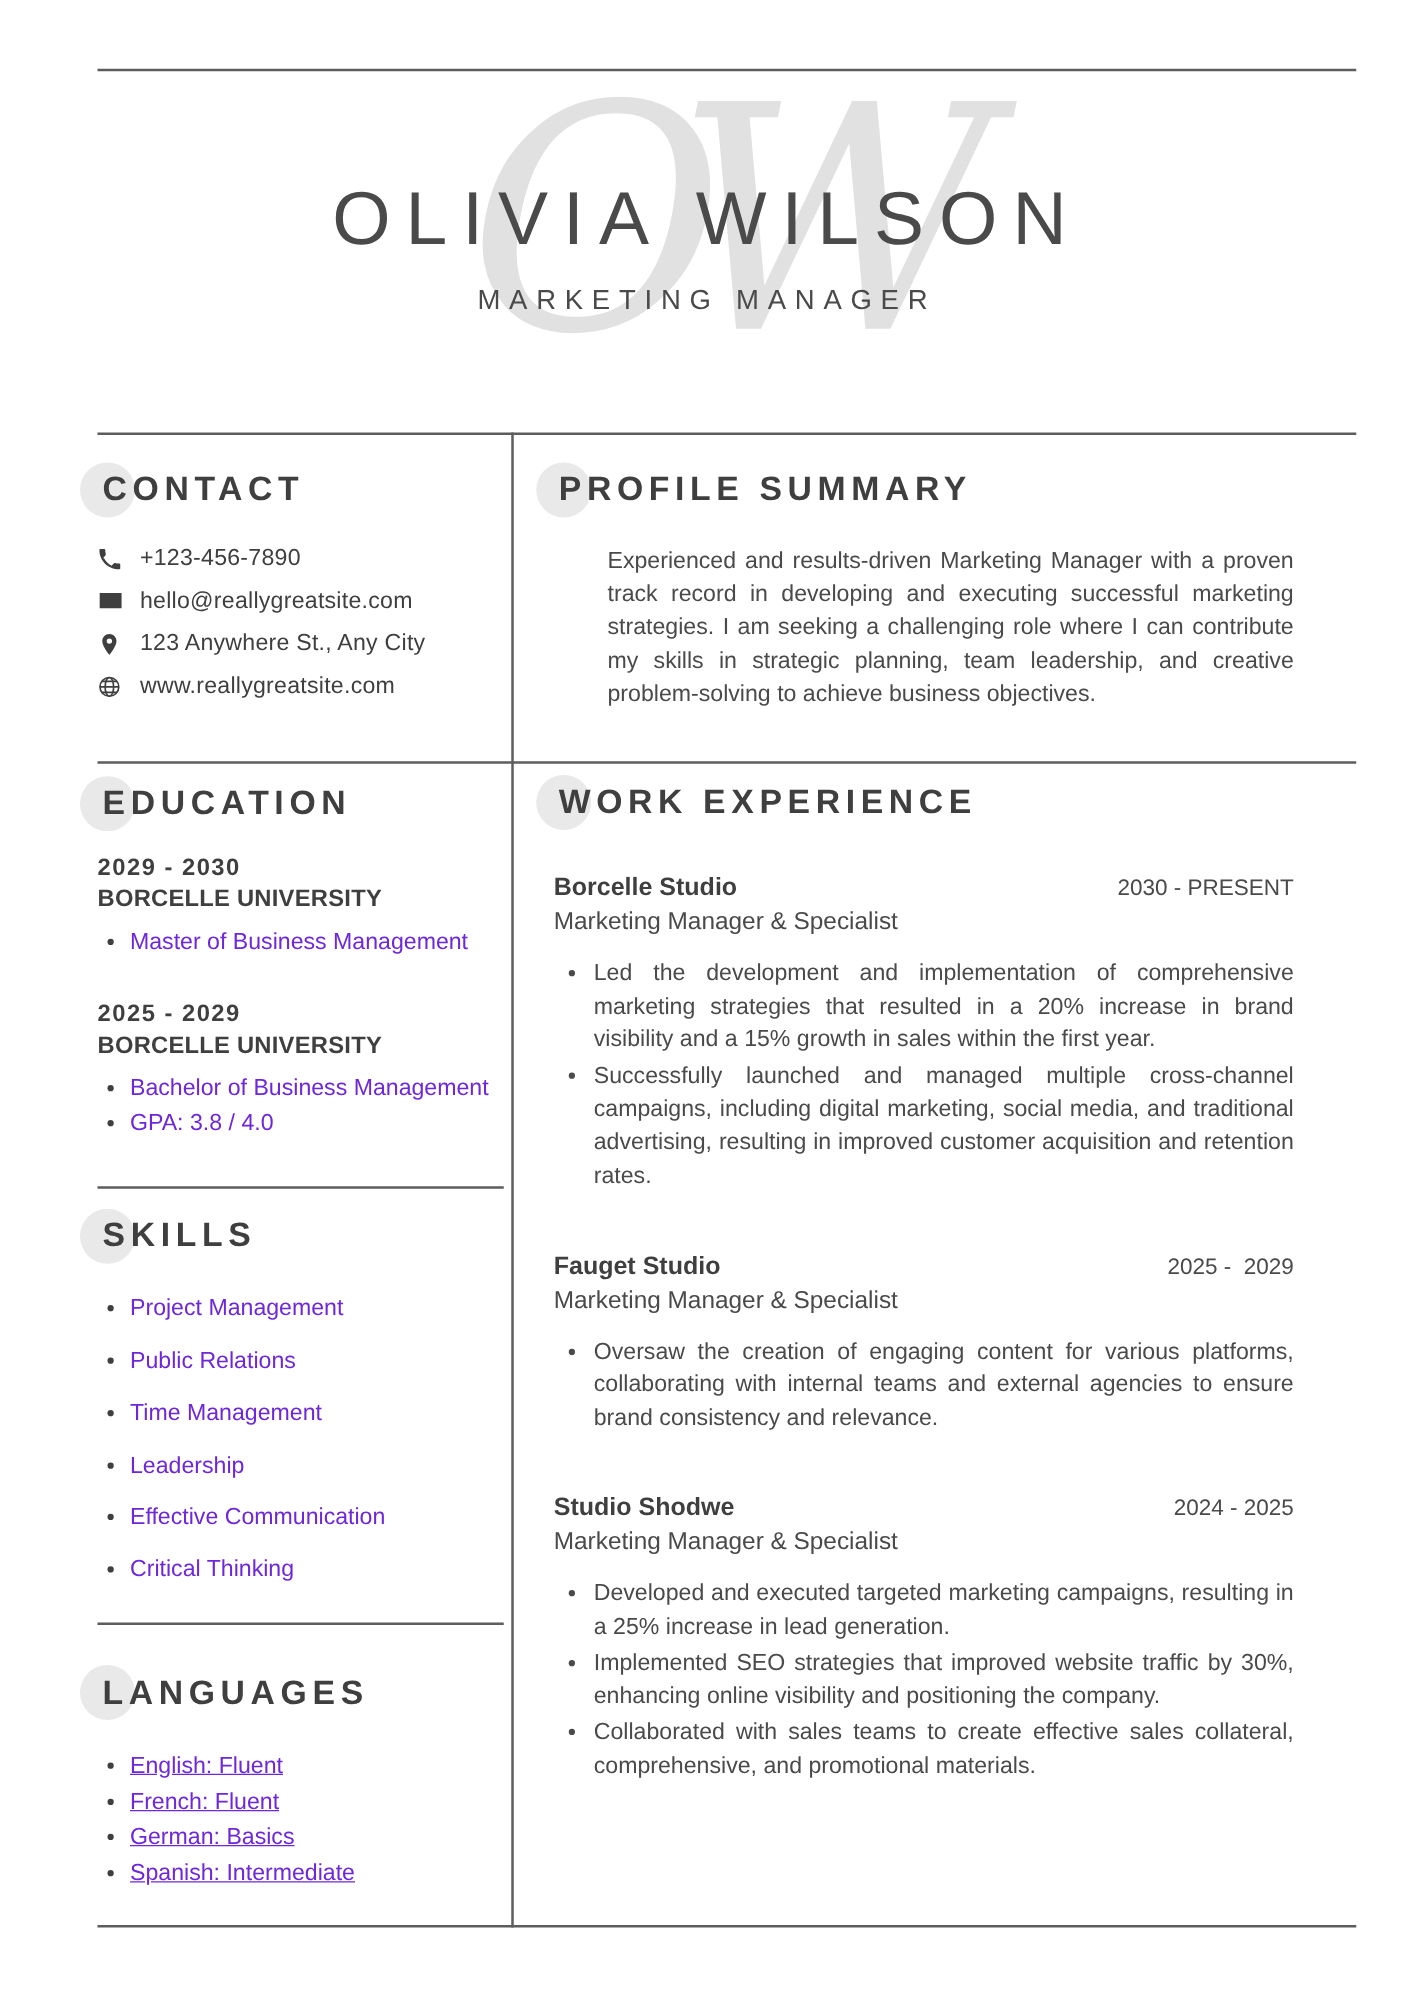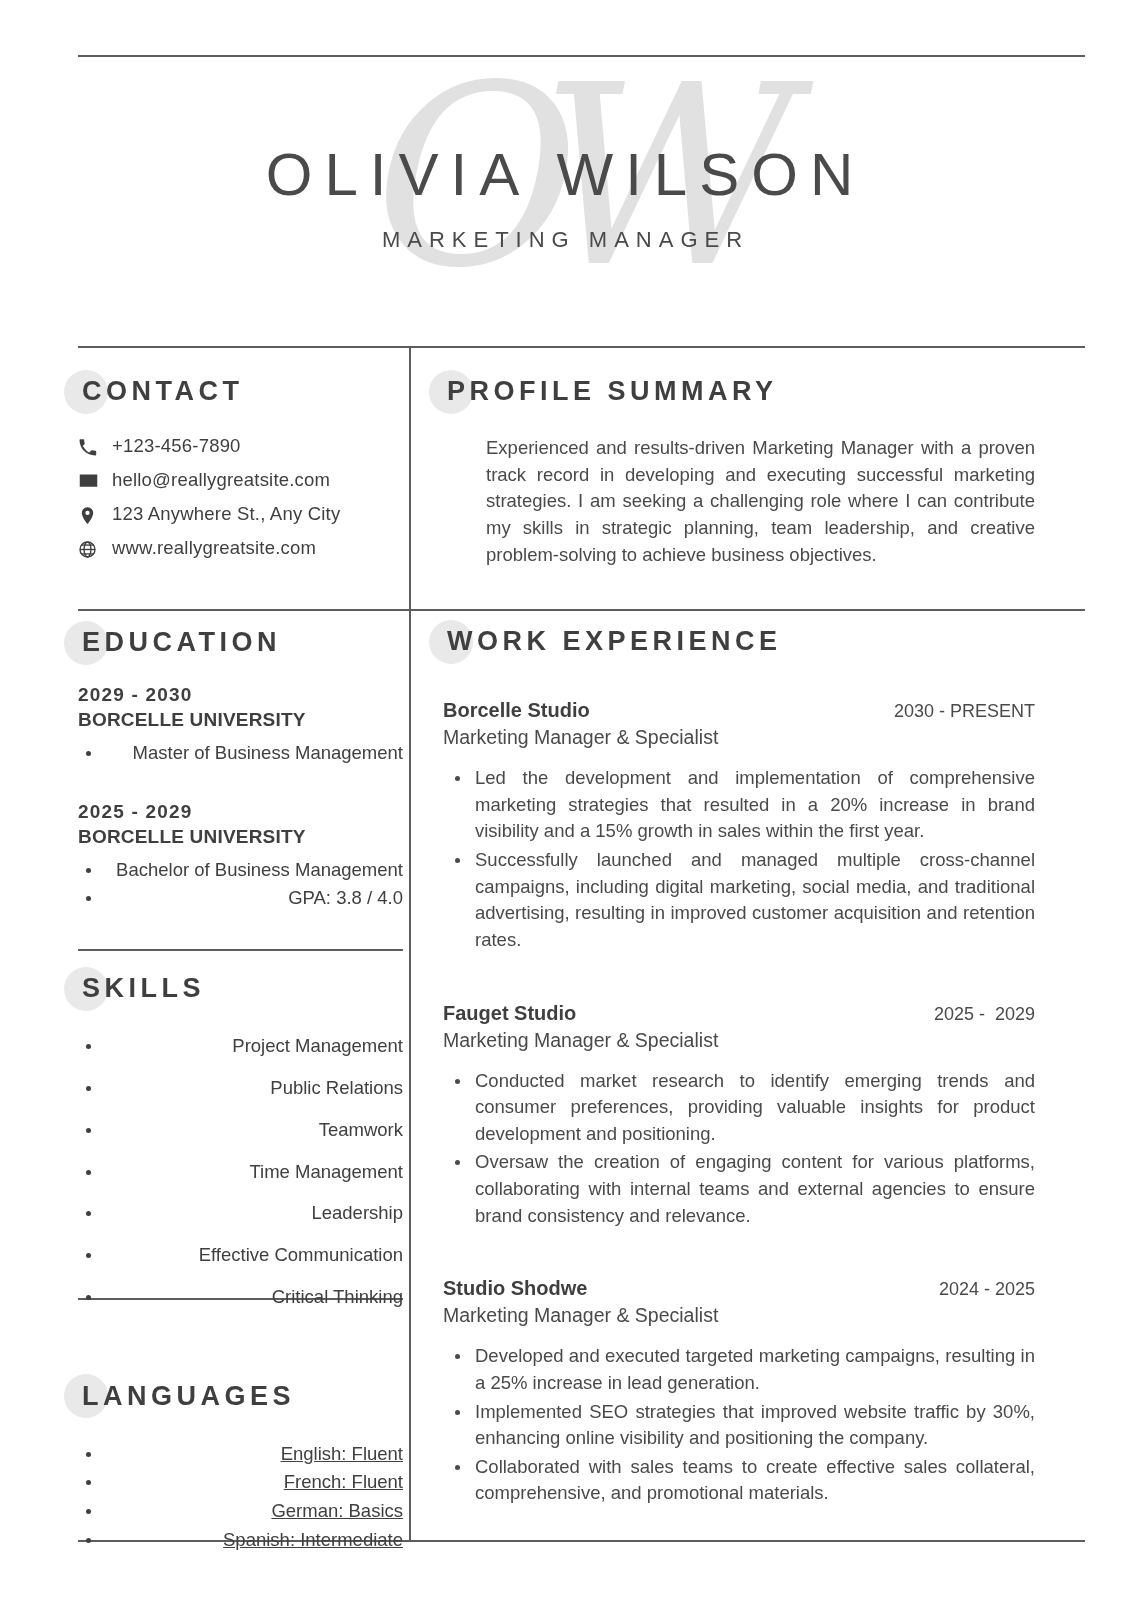--- a/index.html
+++ b/index.html
@@ -161,23 +161,22 @@
     color: #3f3f3f;
     letter-spacing: .2px;
     margin-bottom: 8px;
   }
 
   ul.bullets { list-style: none; }
   ul.bullets li {
     position: relative;
     padding-left: 26px;
     font-size: 18.5px;
-    color: #404040;
+    color: #6d28d9;
     line-height: 1.5;
-    text-align: right;
   }
   ul.bullets li::before {
     content: "";
     position: absolute;
     left: 8px;
     top: 12px;
     width: 5px;
     height: 5px;
     border-radius: 50%;
     background: #3f3f3f;
@@ -341,21 +340,20 @@
 
     
     <div class="sec-head" style="margin-top:54px">
       <span class="dot"></span>
       <span class="txt"><span>S</span><span>KILLS</span></span>
     </div>
 
     <ul class="bullets skills-list">
       <li>Project Management</li>
       <li>Public Relations</li>
-      <li>Teamwork</li>
       <li>Time Management</li>
       <li>Leadership</li>
       <li>Effective Communication</li>
       <li>Critical Thinking</li>
     </ul>
 
     
     <div class="sec-head" style="margin-top:48px">
       <span class="dot"></span>
       <span class="txt"><span>L</span><span>ANGUAGES</span></span>
@@ -396,21 +394,20 @@
       </ul>
     </div>
 
     <div class="job">
       <div class="job-top">
         <span class="job-company">Fauget Studio</span>
         <span class="job-dates">2025 -  2029</span>
       </div>
       <div class="job-title">Marketing Manager &amp; Specialist</div>
       <ul class="job-bullets">
-        <li>Conducted market research to identify emerging trends and consumer preferences, providing valuable insights for product development and positioning.</li>
         <li>Oversaw the creation of engaging content for various platforms, collaborating with internal teams and external agencies to ensure brand consistency and relevance.</li>
       </ul>
     </div>
 
     <div class="job">
       <div class="job-top">
         <span class="job-company">Studio Shodwe</span>
         <span class="job-dates">2024 - 2025</span>
       </div>
       <div class="job-title">Marketing Manager &amp; Specialist</div>

